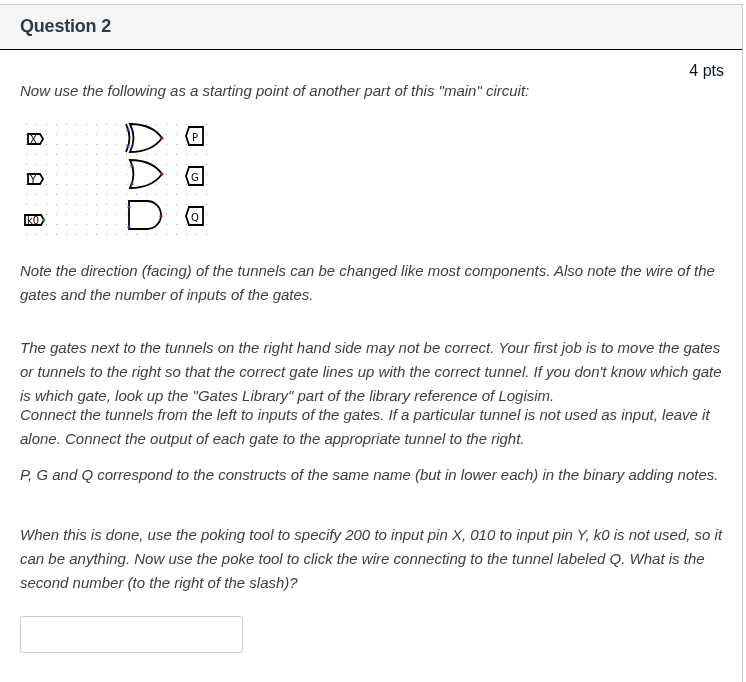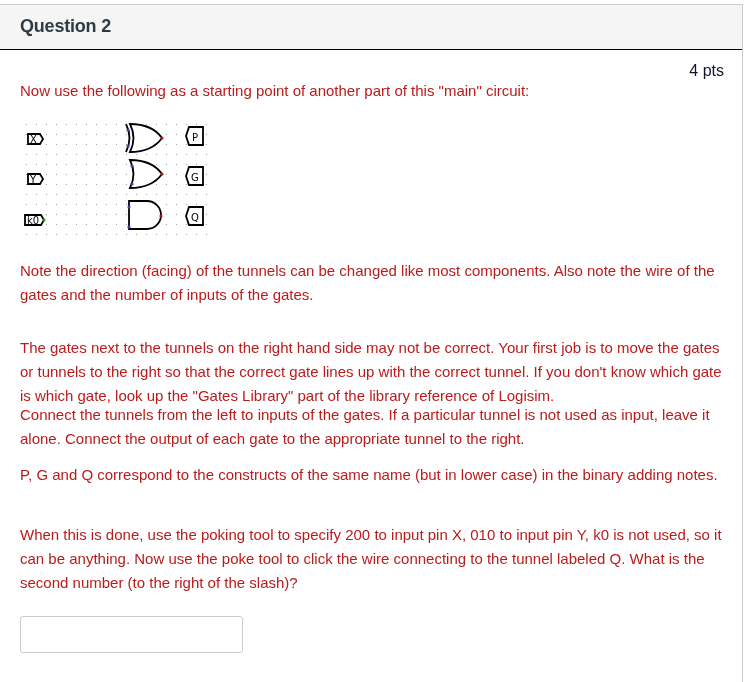--- a/index.html
+++ b/index.html
@@ -15,21 +15,21 @@
     position: relative; box-sizing: border-box;
   }
   .q-title {
     position: absolute; left: 20px; top: 11px; font-size: 18px; font-weight: bold;
     color: #2d3b45; letter-spacing: -0.2px;
   }
   .q-points {
     position: absolute; right: 18px; top: 13px; font-size: 16px; color: #0f172a; margin-top: 44px;
   }
   .q-body { position: absolute; left: 20px; top: 45px; width: 705px; }
-  p { margin: 0; font-size: 15px; line-height: 24px; color: #b91c1c; }
+  p { margin: 0; font-size: 15px; line-height: 24px; color: #404040; font-style: italic; }
   .intro { position: absolute; top: 29px; left: 0; }
   .circuit {
     position: absolute; left: 2px; top: 70px; width: 190px; height: 124px;
   }
   .para { position: absolute; left: 0; width: 705px; }
   .answer-input {
     position: absolute; left: 0; top: 566px; width: 223px; height: 37px;
     border: 1px solid #c7cdd1; border-radius: 3px; box-sizing: border-box;
     font-size: 14px; padding: 0 8px; background: #fff; outline: none;
   }
@@ -102,18 +102,18 @@
         <g>
           <path d="M167 88 H181 V106 H167 L164 97 Z" fill="#fff" stroke="#000" stroke-width="1.8" transform="translate(0 -1)"></path>
           <text x="169" y="101" font-size="10" font-family="DejaVu Sans, sans-serif" fill="#000">Q</text>
         </g>
       </svg>
     </div>
 
     <p class="para" style="top:209px">Note the direction (facing) of the tunnels can be changed like most components. Also note the wire of the gates and the number of inputs of the gates.</p>
     <p class="para" style="top:286px">The gates next to the tunnels on the right hand side may not be correct. Your first job is to move the gates or tunnels to the right so that the correct gate lines up with the correct tunnel. If you don't know which gate is which gate, look up the "Gates Library" part of the library reference of Logisim.</p>
     <p class="para" style="top:353px">Connect the tunnels from the left to inputs of the gates. If a particular tunnel is not used as input, leave it alone. Connect the output of each gate to the appropriate tunnel to the right.</p>
-    <p class="para" style="top:413px">P, G and Q correspond to the constructs of the same name (but in lower case) in the binary adding notes.</p>
+    <p class="para" style="top:413px">P, G and Q correspond to the constructs of the same name (but in lower each) in the binary adding notes.</p>
     <p class="para" style="top:473px">When this is done, use the poking tool to specify 200 to input pin X, 010 to input pin Y, k0 is not used, so it can be anything. Now use the poke tool to click the wire connecting to the tunnel labeled Q. What is the second number (to the right of the slash)?</p>
 
     <input type="text" class="answer-input" value="" style="">
   </div>
 </div>
 
 </body></html>

